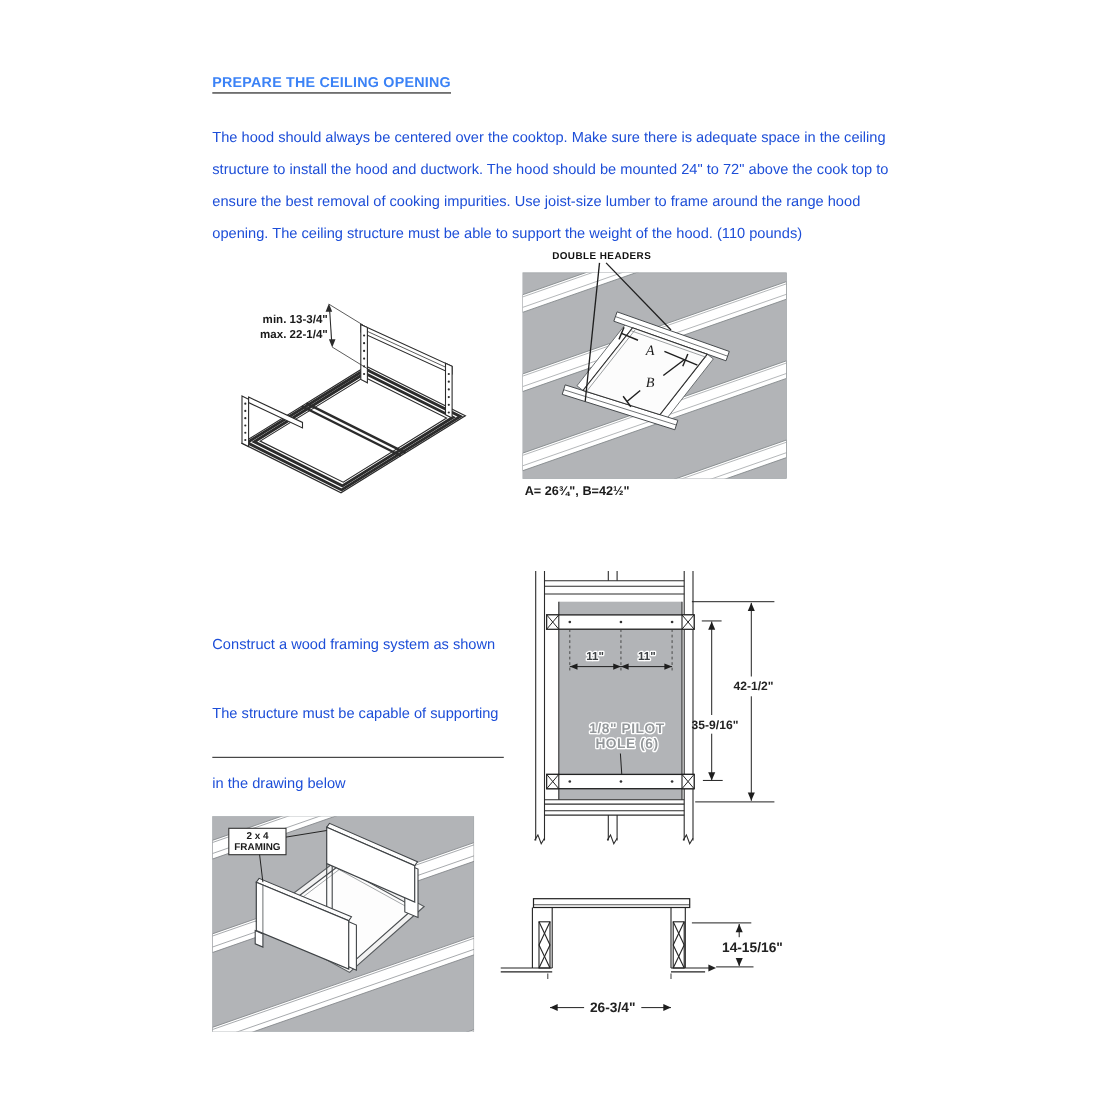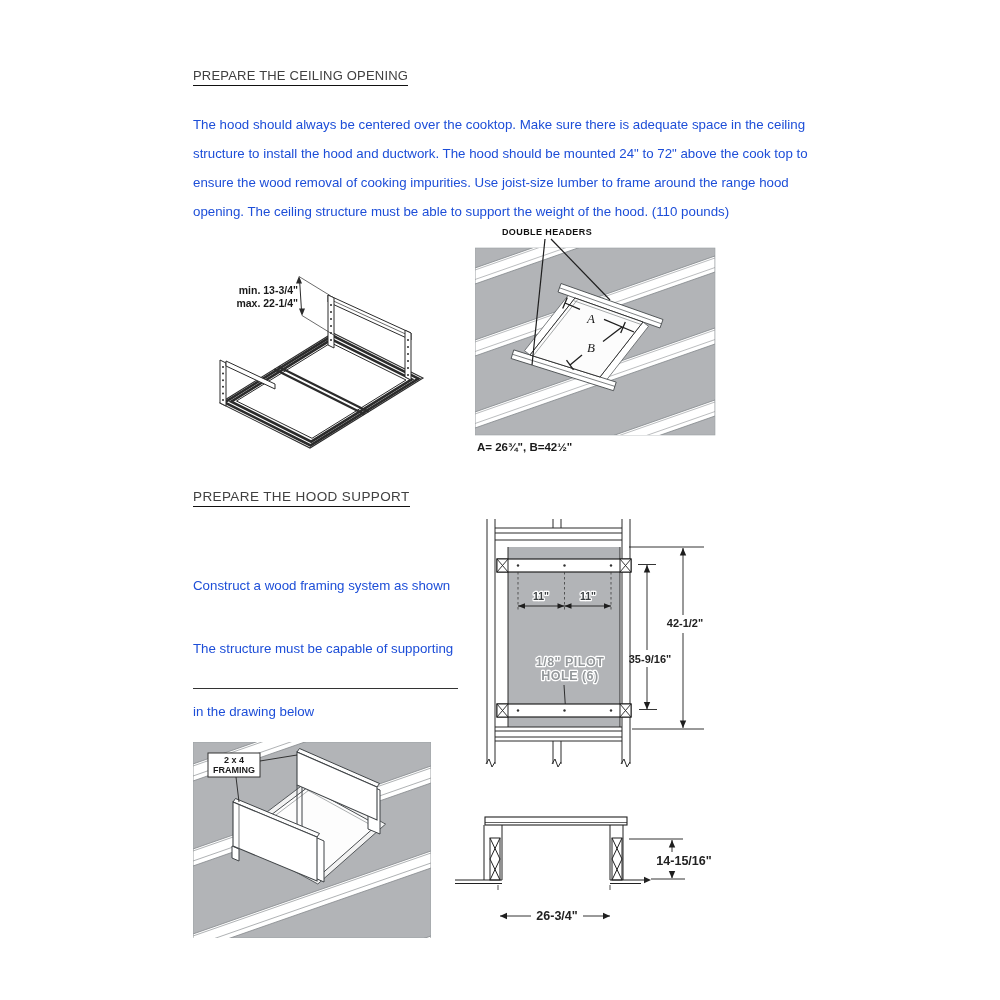--- a/index.html
+++ b/index.html
@@ -1,19 +1,19 @@
 <!DOCTYPE html>
 <html><head>
 <meta charset="utf-8">
 <style>
   html,body{margin:0;padding:0;background:#ffffff;}
   #page{position:relative;width:1000px;height:1000px;background:#fff;overflow:hidden;
         font-family:"Liberation Sans",sans-serif;color:#1f1f1f;}
   .abs{position:absolute;}
-  .heading{font-size:13px;font-weight:400;color:#404040;letter-spacing:.2px;
+  .heading{font-size:13px;font-weight:700;color:#3b82f6;letter-spacing:.2px;
            border-bottom:1.6px solid #111;padding-bottom:2px;display:inline-block;}
   .para{font-size:13.3px;color:#1d4ed8;}
   .para div{height:29px;line-height:29px;white-space:nowrap;}
   .para2 div{height:27.2px;line-height:27.2px;white-space:nowrap;margin-top:36px;}
   .caption{font-size:11.5px;font-weight:600;color:#1a1a1a;}
   .hr{position:absolute;height:0;border-top:1.2px solid #333;}
   svg text{font-family:"Liberation Sans",sans-serif;}
   .dimtxt{font-size:11px;font-weight:600;fill:#222;}
   .bigdim{font-size:12.5px;font-weight:600;fill:#222;}
   .halo{paint-order:stroke;stroke:#ffffff;stroke-width:2.4px;stroke-linejoin:round;}
@@ -24,21 +24,21 @@
 
 <div id="page">
 
   <div class="abs" style="left:193px;top:66px;">
     <span class="heading">PREPARE THE CEILING OPENING</span>
   </div>
 
   <div class="abs para" style="left:193px;top:110px;width:640px;">
     <div>The hood should always be centered over the cooktop. Make sure there is adequate space in the ceiling</div>
     <div>structure to install the hood and ductwork. The hood should be mounted 24" to 72" above the cook top to</div>
-    <div>ensure the wood removal of cooking impurities. Use joist-size lumber to frame around the range hood</div>
+    <div>ensure the best removal of cooking impurities. Use joist-size lumber to frame around the range hood</div>
     <div>opening. The ceiling structure must be able to support the weight of the hood. (110 pounds)</div>
   </div>
 
   <svg class="abs" style="left:195px;top:248px;" width="270" height="210" viewBox="0 0 270 210">
     <g fill="#ffffff" stroke="#2b2b2b">
       <polygon points="138,85 228,130 115,200 25,155" stroke-width="1.1"></polygon>
       <polygon points="137.5,87.6 223.4,130.6 115.5,197.4 29.6,154.4" fill="none" stroke-width="2.6"></polygon>
       <polygon points="136.7,91.3 216.8,131.4 116.2,193.7 36.2,153.6" fill="none" stroke-width="2.6"></polygon>
       <polygon points="136,94.8 211,132 117,190.3 41.5,153" fill="none" stroke-width="1"></polygon>
       <line x1="79.4" y1="121.3" x2="169.4" y2="166.3" stroke-width="2.2"></line>
@@ -142,23 +142,20 @@
     <text x="116" y="101" text-anchor="middle" class="ab">A</text>
     <text x="116" y="130" text-anchor="middle" class="ab">B</text>
     <g stroke="#1e1e1e" stroke-width="1.2">
       <line x1="70" y1="17" x2="57" y2="143"></line>
       <line x1="76" y1="17" x2="135" y2="78"></line>
     </g>
   </svg>
 
   <div class="abs caption" style="left:477px;top:441px;">A= 26¾",  B=42½"</div>
 
-  <div class="abs" style="left:193px;top:487px;">
-    <span class="heading" style="font-size:13.5px;letter-spacing:.4px;">PREPARE THE HOOD SUPPORT</span>
-  </div>
 
   <div class="abs para para2" style="left:193px;top:536px;width:300px;">
     <div>Construct a wood framing system as shown</div>
     <div>The structure must be capable of supporting</div>
     <div>in the drawing below</div>
     <div>(160 pounds)</div>
   </div>
 
   <div class="hr" style="left:193px;top:688px;width:265px;"></div>
 

